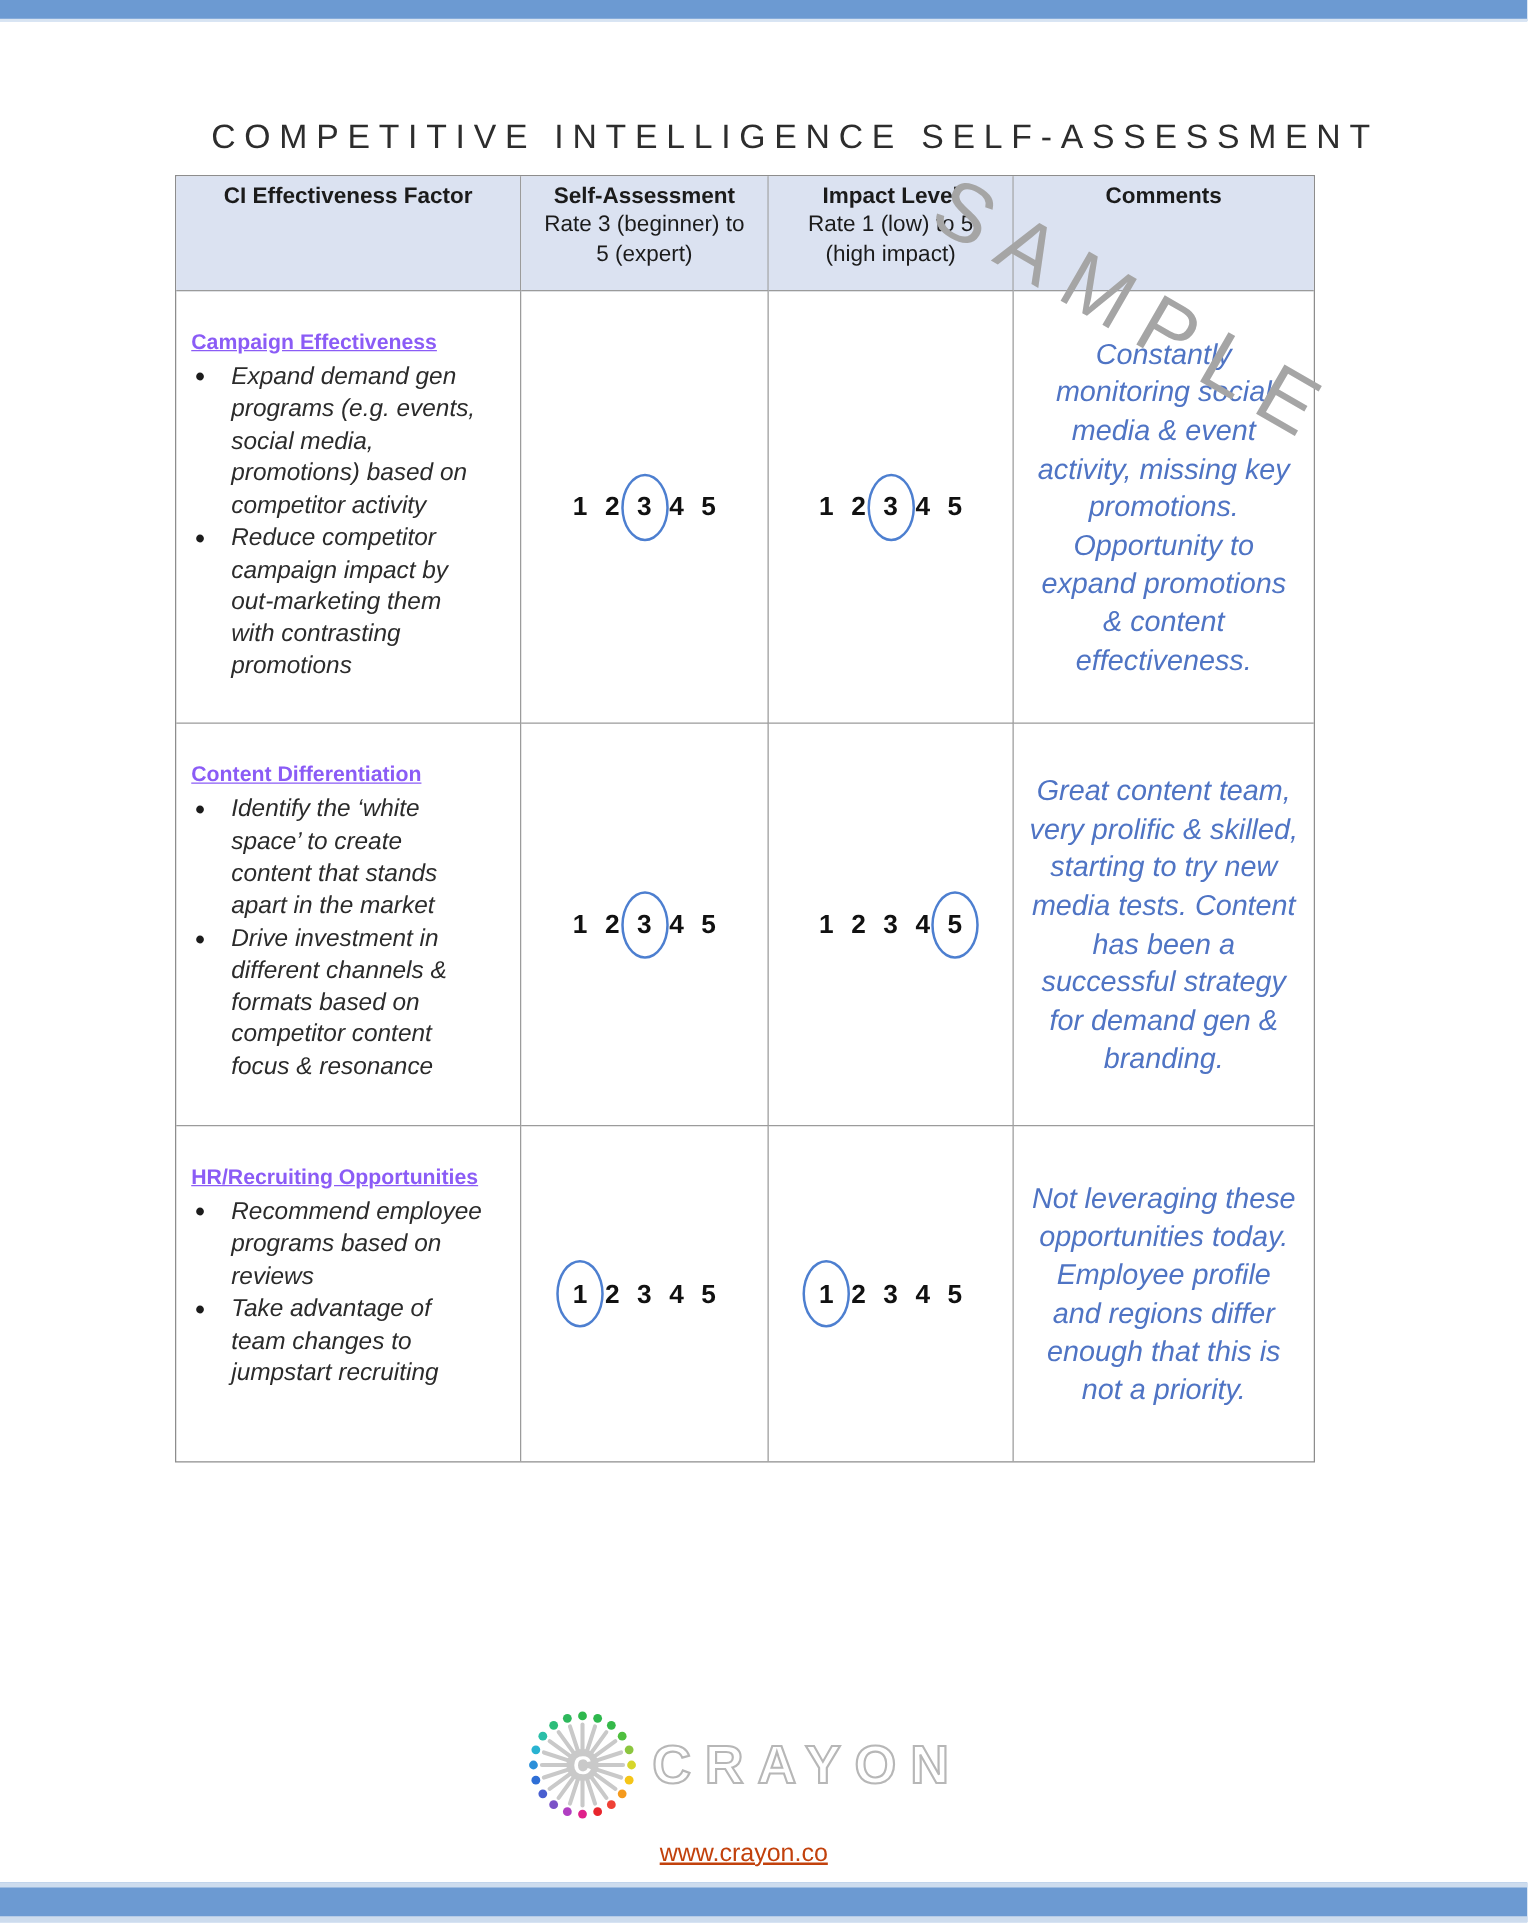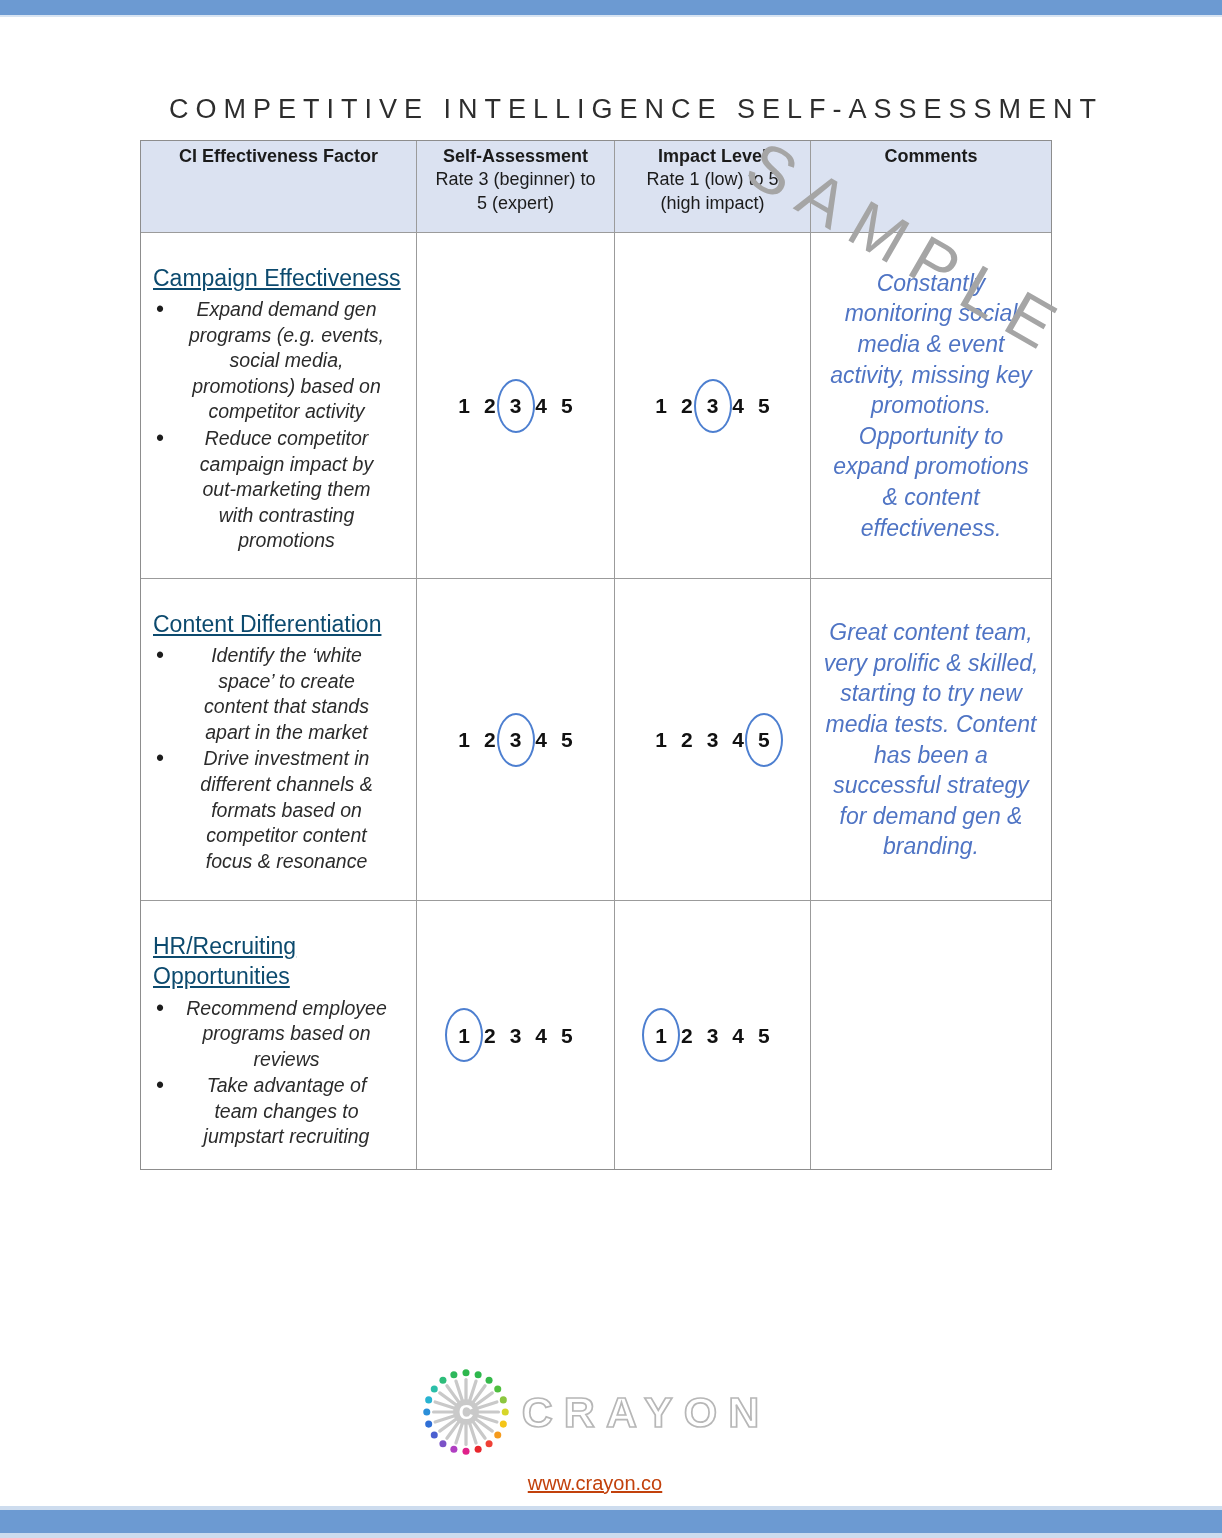--- a/index.html
+++ b/index.html
@@ -26,22 +26,22 @@
   .cell.last-col{border-right:none;}
   .cell.last-row{border-bottom:none;}
   .head{
     background:#dbe2f1;display:flex;flex-direction:column;justify-content:flex-start;align-items:center;
     text-align:center;font-size:18px;line-height:1.3;padding:4px 14px;
   }
   .head .h-title{font-weight:bold;color:#1b1b1b;}
   .head .h-sub{font-weight:normal;color:#1b1b1b;}
   
   .factor{padding:30px 12px 10px 12px;}
-  .factor-link{font-size:23px;font-weight:normal;color:#0c4a6e;text-decoration:underline;line-height:1.32;display:inline-block;cursor:pointer;}
-  .factor ul{list-style:none;margin:4px 16px 0 0;padding:0;text-align:center;}
+  .factor-link{font-size:17px;font-weight:bold;color:#8b5cf6;text-decoration:underline;line-height:1.32;display:inline-block;cursor:pointer;}
+  .factor ul{list-style:none;margin:4px 16px 0 0;padding:0;}
   .factor li{position:relative;padding-left:32px;font-style:italic;font-size:19.5px;line-height:1.31;color:#2b2b2b;margin:0 0 1px 0;}
   .factor li::before{content:'\2022';position:absolute;left:3px;top:-3px;font-size:23px;font-style:normal;color:#1c1c1c;}
   
   .rating-cell{display:flex;align-items:center;justify-content:center;}
   .rating{display:flex;}
   .num{position:relative;font-size:21px;font-weight:bold;color:#111;padding:0 7px;line-height:1;}
   .num.circled::after{
     content:'';position:absolute;left:50%;top:50%;width:34px;height:50px;
     transform:translate(-50%,-50%);border:2px solid #4d7fd0;border-radius:50%;
   }
@@ -161,20 +161,23 @@
     </div>
   </div>
   <div class="cell rating-cell last-row">
     <div class="rating">
       <span class="num circled">1</span>
       <span class="num">2</span>
       <span class="num">3</span>
       <span class="num">4</span>
       <span class="num">5</span>
     </div>
+  </div>
+  <div class="cell comment-cell last-col last-row">
+    <div class="comment-text">Not leveraging these opportunities today. Employee profile and regions differ enough that this is not a priority.</div>
   </div>
 </div>
 
 <div class="watermark">SAMPLE</div>
 
 <div class="footer">
   <div class="brand-row">
     <svg id="starburst" width="92" height="92" viewBox="-34 -34 68 68">
         <line x1="0.00" y1="-7.00" x2="0.00" y2="-24.00" stroke="#c9c9c9" stroke-width="2.4" stroke-linecap="round"></line>
         <circle cx="0.00" cy="-29.00" r="2.6" fill="#2eb84d"></circle>

